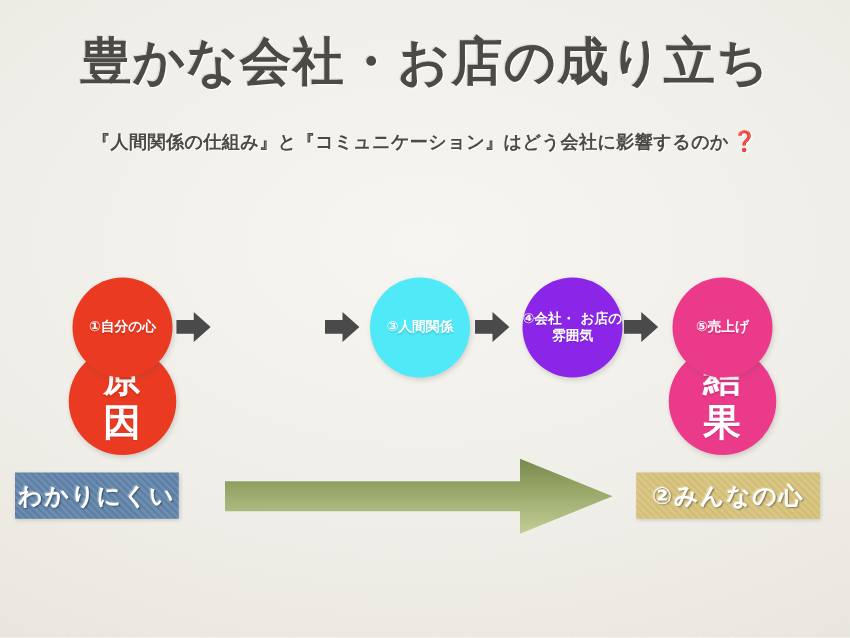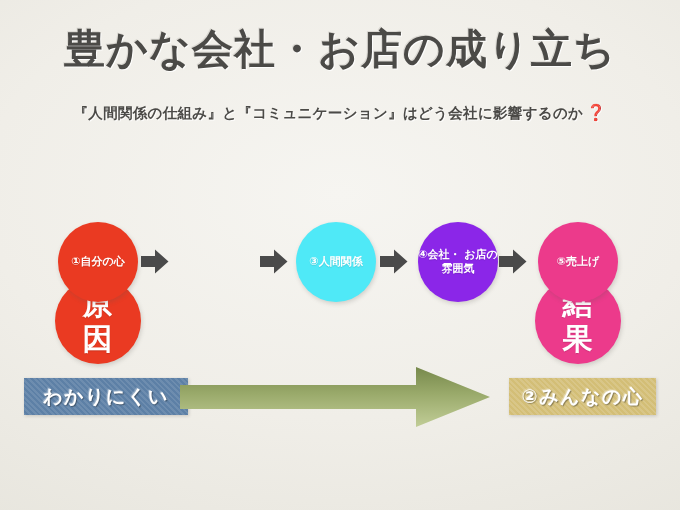--- a/index.html
+++ b/index.html
@@ -119,22 +119,22 @@
     justify-content: center;
     color: #ffffff;
     font-size: 19px;
     font-weight: bold;
     letter-spacing: 1.5px;
     text-shadow: 1px 1px 1px rgba(0,0,0,0.35), -1px -1px 1px rgba(255,255,255,0.35);
     box-shadow: 1px 1px 3px rgba(90,88,80,0.25);
     box-sizing: border-box;
   }
   #tag-left {
-    left: 24px;
-    width: 164px;
+    left: 12px;
+    width: 131px;
     background-color: #5d80a6;
     background-image: repeating-linear-gradient(45deg, rgba(255,255,255,0.10) 0 2px, rgba(0,0,0,0.0) 2px 4px);
   }
   #tag-right {
     left: 509px;
     width: 147px;
     background-color: #d3be76;
     background-image: repeating-linear-gradient(45deg, rgba(255,255,255,0.13) 0 2px, rgba(0,0,0,0.0) 2px 4px);
   }
   #big-arrow {

